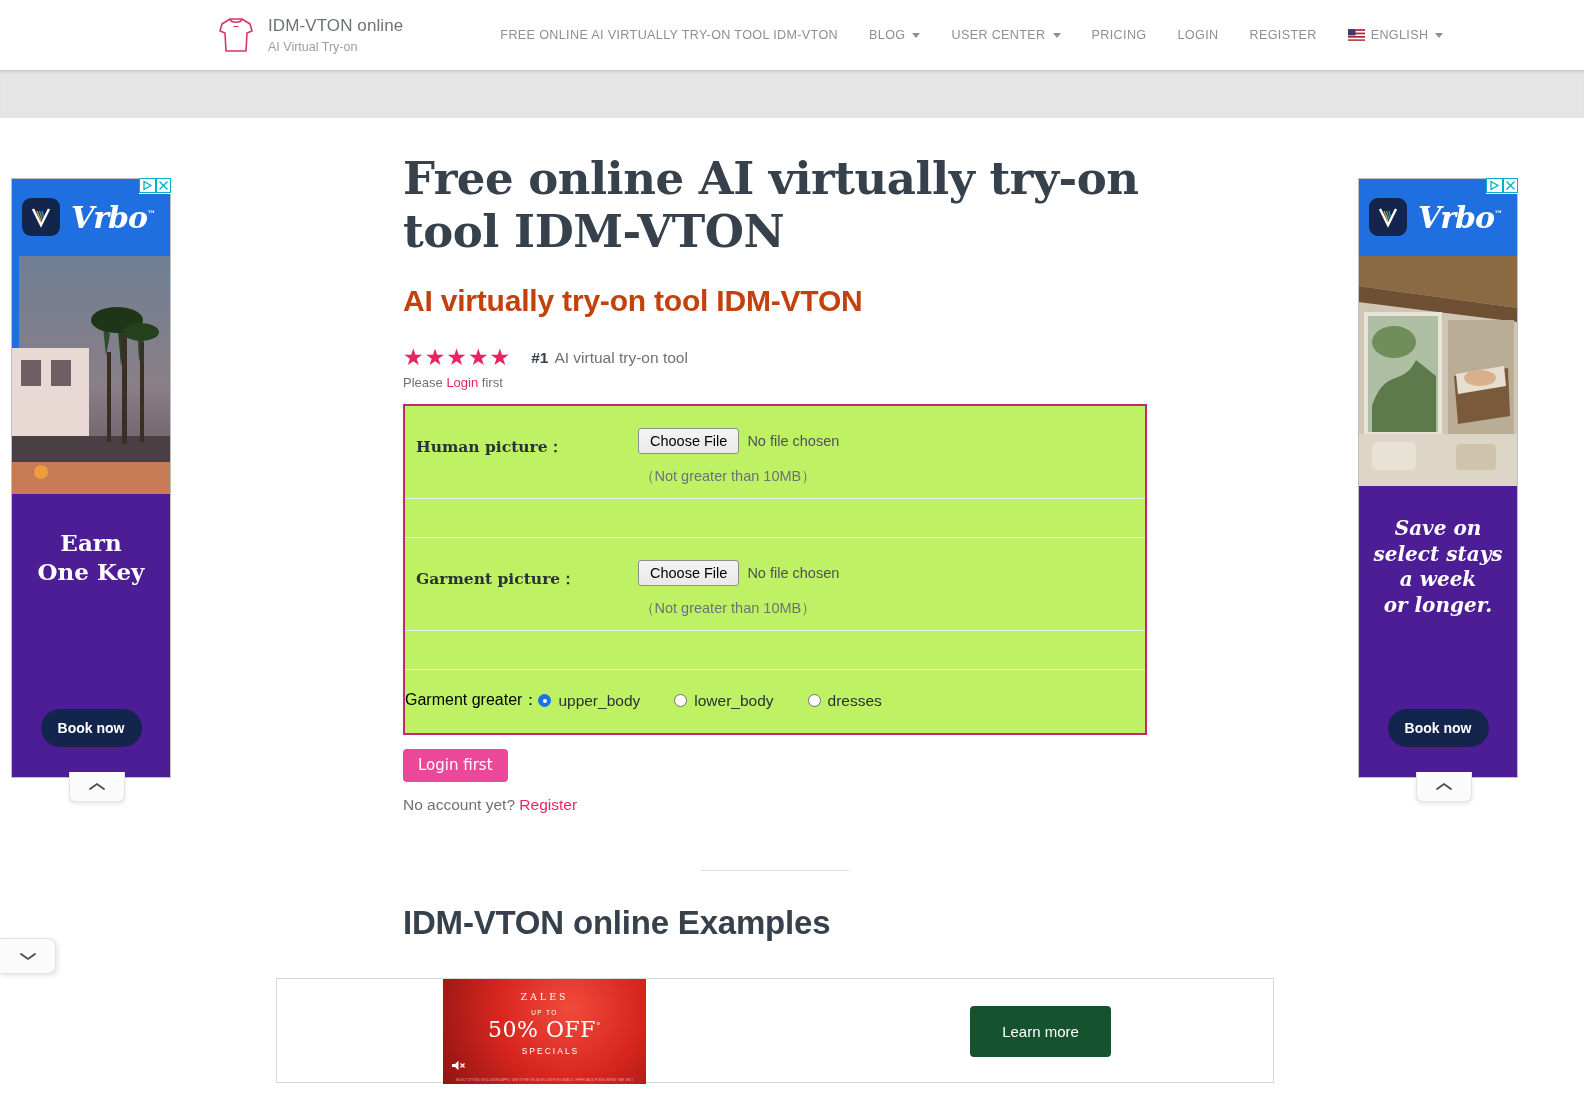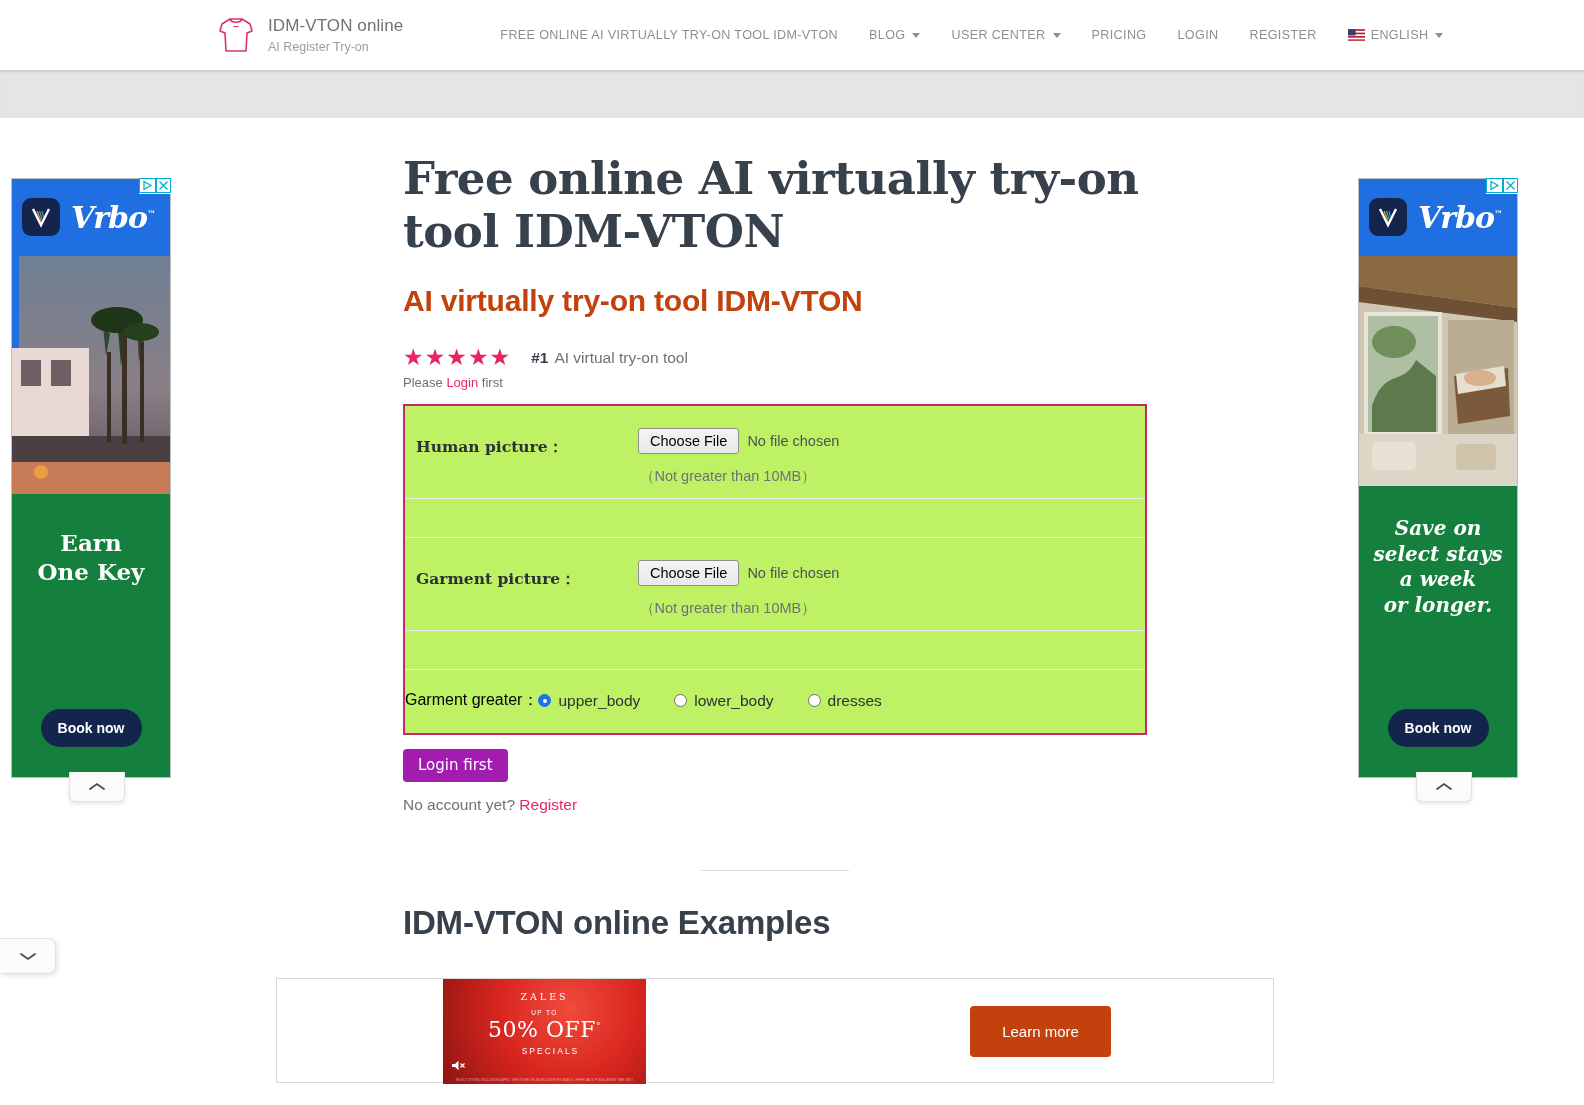--- a/index.html
+++ b/index.html
@@ -98,37 +98,37 @@
   }
   .rdo.sel { border-color: #1a73e8; background: #1a73e8; }
   .rdo.sel::after {
     content:""; position:absolute; left: 3.5px; top: 3.5px;
     width: 4px; height: 4px; border-radius:50%; background:#fff;
   }
   .rdo-label { font-size: 15.5px; color: #2b3137; }
 
   .loginbtn {
     display:inline-block; margin-top: 14px;
-    background: #a21caf; color:#fff; font-size: 15px;
+    background: #ec4899; color:#fff; font-size: 15px;
     padding: 7px 15px 8px 15px; border-radius: 4px; cursor:pointer;
     font-family: "DejaVu Sans", sans-serif;
   }
   .noacct { font-size: 15.5px; color: #6d7276; margin-top: 14px; }
 
   .divider {
     width: 148px; height: 1px; background: #dcdcdc;
     margin: 56px 0 0 298px;
   }
   h2.examples {
     font-size: 33px; font-weight: 700; color: #37414c;
     margin: 33px 0 0 0; letter-spacing: -0.2px;
   }
 
   
-  .ad-rail { position:absolute; width: 160px; height: 600px; background:#15803d; overflow:hidden; }
+  .ad-rail { position:absolute; width: 160px; height: 600px; background:#4c1d95; overflow:hidden; }
   .ad-left { left: 11px; top: 178px; }
   .ad-right { left: 1358px; top: 178px; }
   .ad-border { position:absolute; width: 160px; height: 600px; border: 1px solid #bfbfbf; pointer-events:none; }
 
   .ad-choices {
     position:absolute; right: 0; top: 0; height: 16px; display:flex;
     background:#fff; z-index: 5;
   }
   .adc-icon { width: 17px; height: 15px; display:block; }
   .adc-close { width: 15px; height: 15px; display:block; }
@@ -200,40 +200,40 @@
   .z-off sup { font-size: 9px; }
   .z-spec { color:#fff; font-size: 8.5px; letter-spacing: 2px; text-align:center; margin-top: 4px; padding-left: 12px; }
   .z-mute { position:absolute; left: 8px; bottom: 12px; width: 15px; height: 13px; }
   .z-fine {
     position:absolute; left: 0; bottom: 0; width: 203px; text-align:center;
     color: rgba(255,255,255,.55); font-size: 3px; line-height: 1.5; padding: 0 8px 2px;
     white-space: normal;
   }
   .learnmore {
     position:absolute; left: 693px; top: 27px; width: 141px; height: 51px;
-    background:#c2410c; color:#fff; border-radius: 4px;
+    background:#14532d; color:#fff; border-radius: 4px;
     display:flex; align-items:center; justify-content:center;
     font-size: 15px; cursor:pointer;
   }
 </style>
 </head>
 <body>
 
 <div class="page">
 
   <div class="header">
     <div class="brand">
       <svg class="brand-icon" viewBox="0 0 36 40">
         <path d="M12 4 L4 9 L2 16 L7 18 L8 36 L28 36 L29 18 L34 16 L32 9 L24 4 Z" fill="none" stroke="#d9326b" stroke-width="1.6" stroke-linejoin="round"></path>
         <path d="M12 4 C13.5 8.4 22.5 8.4 24 4" fill="none" stroke="#d9326b" stroke-width="1.6"></path>
         <path d="M15.5 11.5 L20.5 11.5" fill="none" stroke="#d9326b" stroke-width="1.2"></path>
       </svg>
       <div class="brand-text">
         <div class="brand-title">IDM-VTON online</div>
-        <div class="brand-sub">AI Register Try-on</div>
+        <div class="brand-sub">AI Virtual Try-on</div>
       </div>
     </div>
 
     <div class="nav">
       <div class="nav-item">
         <span>FREE ONLINE AI VIRTUALLY TRY-ON TOOL IDM-VTON</span>
       </div>
       <div class="nav-item">
         <span>BLOG</span>
         <span class="caret"></span>

